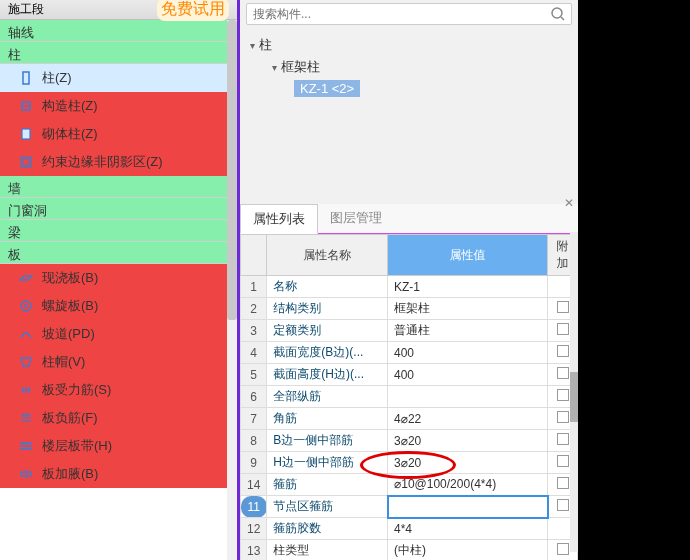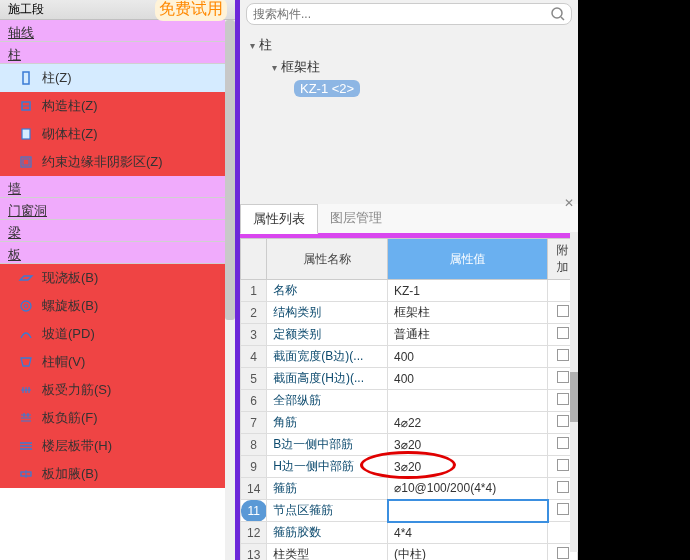--- a/index.html
+++ b/index.html
@@ -9,46 +9,45 @@
     background: #ffffff;
     width: 690px; height: 560px;
     overflow: hidden;
     position: relative;
   }
   .left-panel {
     position: absolute;
     left: 0; top: 0;
     width: 240px; height: 560px;
     background: #ffffff;
-    border-right: 5px solid #6d28d9;
+    border-right: 3px solid #6d28d9;
   }
   .construction-header {
     display: flex;
     justify-content: space-between;
     align-items: center;
     padding: 3px 8px;
     background: linear-gradient(#eaeaea,#dcdcdc);
     border-bottom: 1px solid #c0c0c0;
     height: 20px;
   }
   .free-trial {
     color: #ff8800;
     font-size: 16px;
     background: #fff3d8;
     padding: 1px 4px;
     border-radius: 8px;
   }
   .category-header {
     padding: 4px 8px;
-    background: #f0abfc;
+    background: #86efac;
     border-bottom: 1px solid #d0d0d0;
     font-size: 13px;
     color: #333;
     height: 22px;
-    text-decoration: underline;
   }
   .item-list { background: #ef4444; }
   .tree-item {
     display: flex;
     align-items: center;
     padding: 5px 8px 5px 18px;
     cursor: pointer;
     height: 28px;
   }
   .tree-item.selected {
@@ -75,21 +74,21 @@
     background: #000000;
   }
   .search-wrap {
     position: relative;
     margin: 3px 6px;
   }
   .search-input {
     width: 100%;
     padding: 3px 6px;
     border: 1px solid #cccccc;
-    border-radius: 8px;
+    border-radius: 2px;
     font-size: 12px;
     color: #555;
     height: 22px;
     background: #fff;
   }
   .search-icon {
     position: absolute;
     right: 6px; top: 3px;
     color: #888;
   }
@@ -106,35 +105,35 @@
   }
   .tree-arrow {
     margin-right: 4px;
     font-size: 10px;
     color: #666;
   }
   .tree-label.sel {
     background: #8db6e4;
     color: #fff;
     padding: 1px 6px;
-    border-radius: 6px;
+    border-radius: 0;
   }
   .indent-1 { padding-left: 22px; }
   .indent-2 { padding-left: 44px; }
   .close-x {
     position: absolute;
     right: 4px; top: 196px;
     color: #888;
     font-size: 12px;
     cursor: pointer;
   }
   .tabbar {
     display: flex;
     background: #f8f8f8;
-    border-bottom: 5px solid #d946ef;
+    border-bottom: 1px solid #d946ef;
     margin-top: 10px;
     font-family: Liberation Mono, monospace;
   }
   .tab {
     padding: 5px 12px;
     font-size: 13px;
     color: #888;
     cursor: pointer;
   }
   .tab.active {

